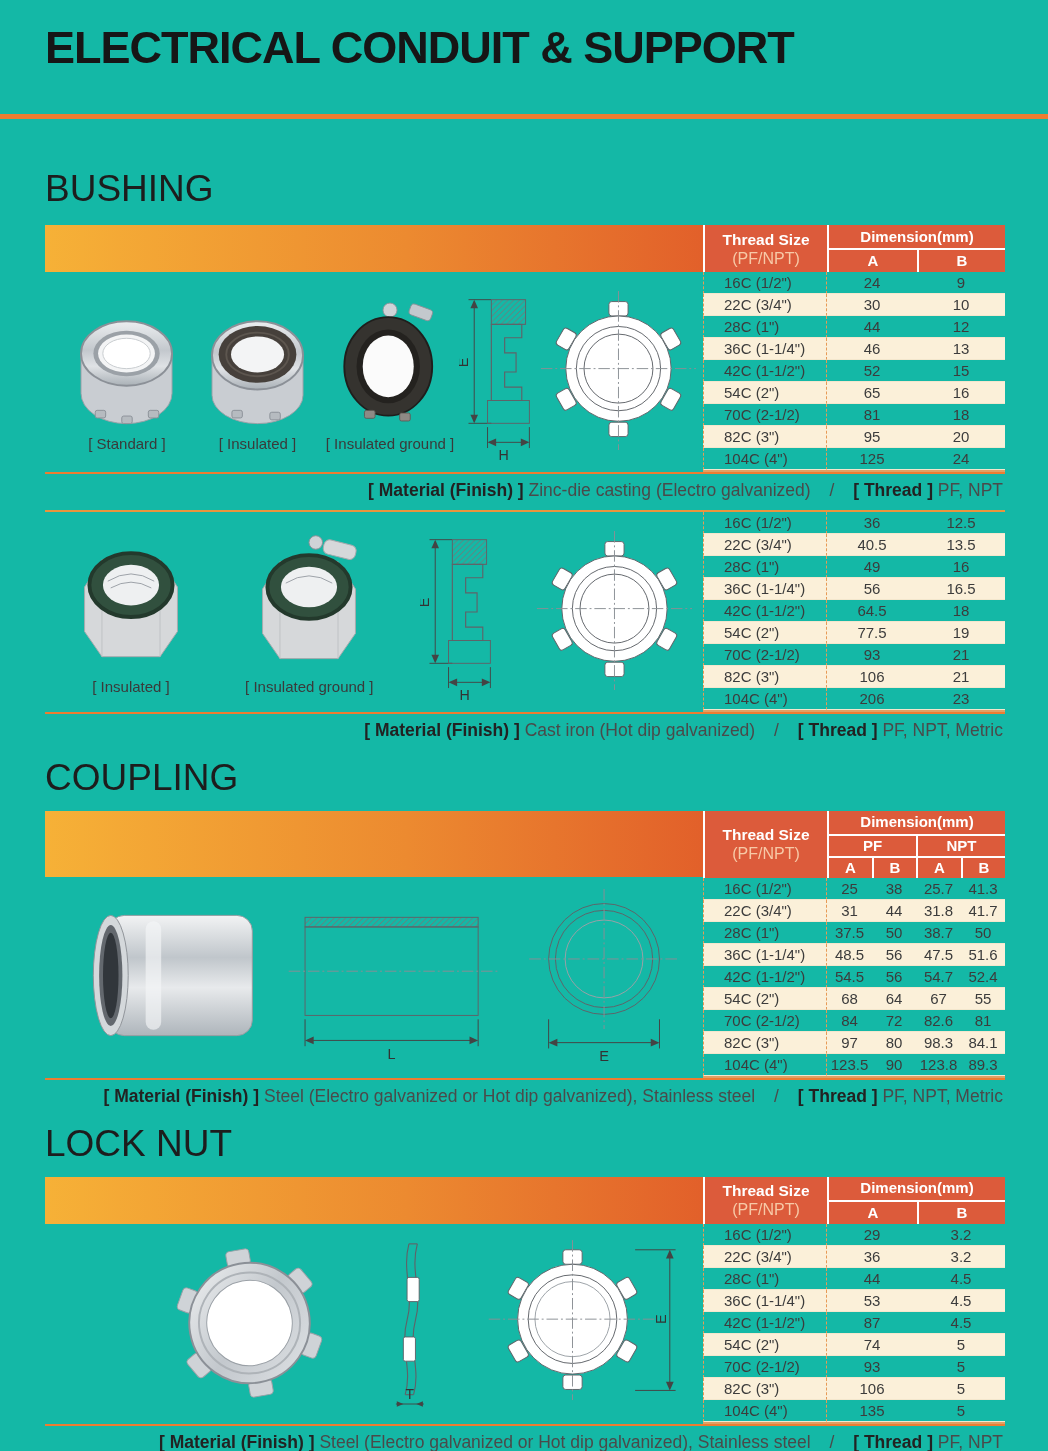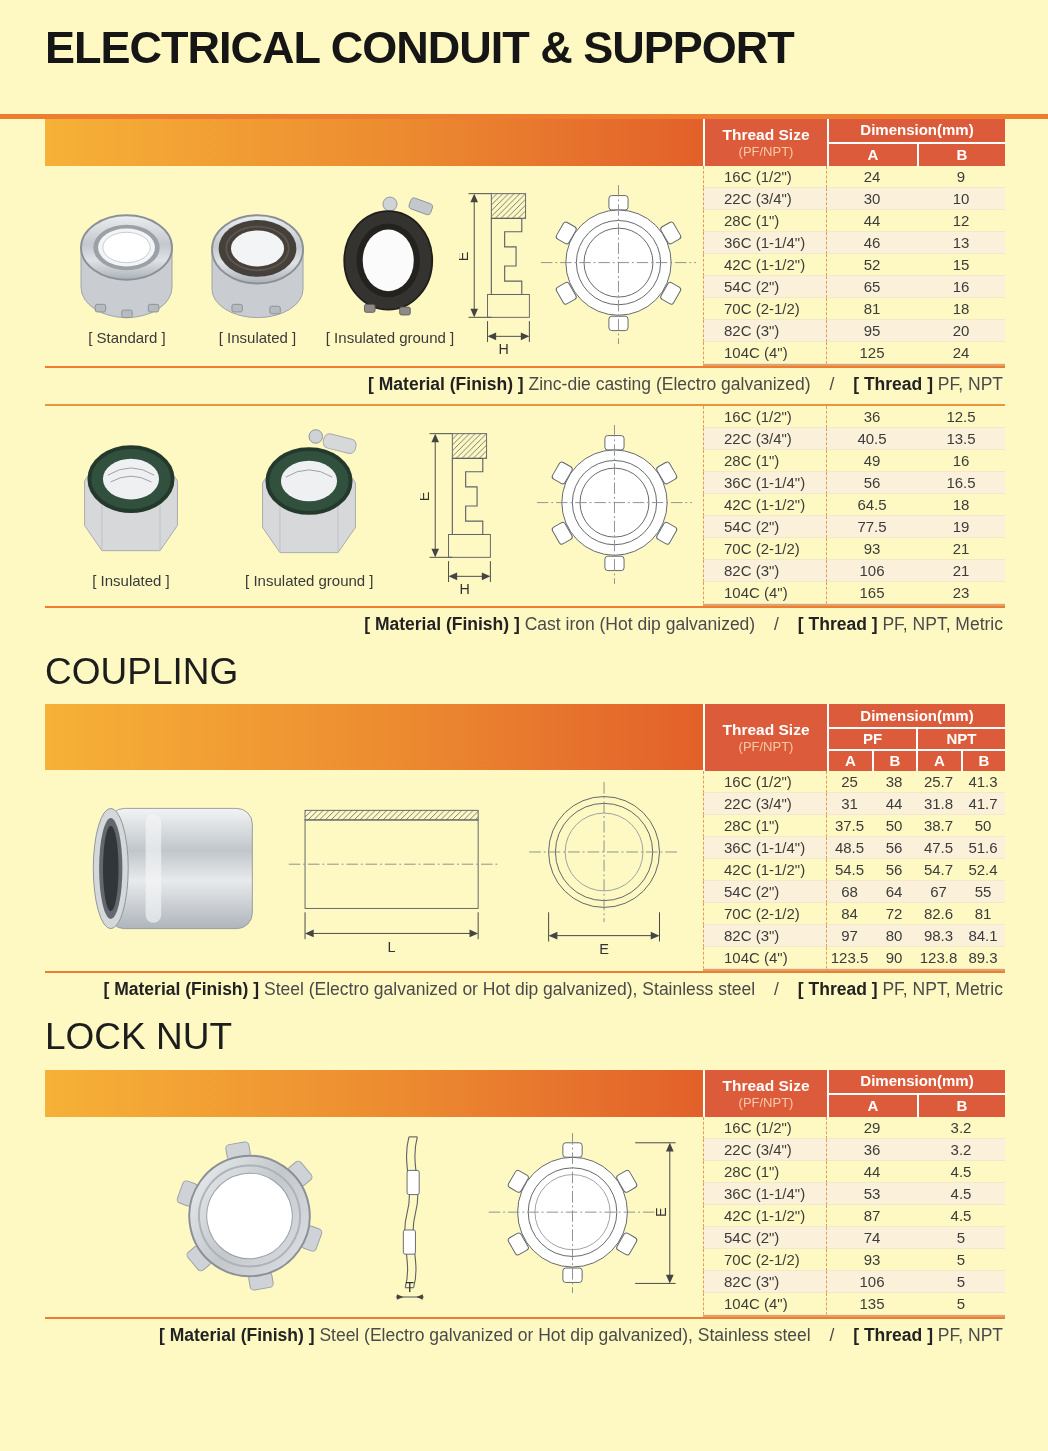--- a/index.html
+++ b/index.html
@@ -1,17 +1,17 @@
 <!DOCTYPE html>
 <html><head>
 <meta charset="utf-8">
 <style>
   * { margin:0; padding:0; box-sizing:border-box; }
   body { background:#fff; font-family:"Liberation Sans","DejaVu Sans",sans-serif; }
-  .page { width:1048px; height:1451px; background:#fef9c3; overflow:hidden; position:relative; }
+  .page { width:1048px; height:1451px; background:#14b8a6; overflow:hidden; position:relative; }
 
   h1.page-title {
     margin:22px 43px 0 45px;
     font-size:45px; font-weight:700; letter-spacing:-1px;
     color:#161616; line-height:1.15; white-space:nowrap;
   }
   .top-rule { margin-top:40px; height:5px; background:#ED7D31; width:100%; }
 
   .content { padding:0 43px 0 45px; }
 
@@ -48,21 +48,21 @@
   table.spec col.c-b  { width:88px; }
   table.spec col.c-q  { width:45px; }
   table.spec col.c-q2 { width:44px; }
 
   table.spec th {
     background:#DC5B3B; color:#fff; font-weight:700; font-size:15px;
     text-align:center; vertical-align:middle; line-height:1.1; padding:0;
   }
   .th-thread { border-left:2px solid #fff; }
   .th-main { display:block; font-size:15.5px; font-weight:700; }
-  .th-sub  { display:block; font-size:13px; font-weight:400; color:#F7C9A7; margin-top:2px; }
+  .th-sub  { display:block; font-size:16px; font-weight:400; color:#F7C9A7; margin-top:2px; }
   .sep-l { border-left:2px solid #fff; }
   .sep-b { border-bottom:2px solid #fff; }
   tr.hr1 { height:25px; }
   tr.hr2 { height:22px; }
   tr.hr3 { height:20px; }
 
   table.spec tbody tr { height:22px; }
   table.spec tbody tr.alt { background:#FBF0D9; }
   table.spec td {
     font-size:15px; color:#3c3c3c; text-align:center; vertical-align:middle;
@@ -94,20 +94,21 @@
 <body>
 
 <div class="page">
 
   <h1 class="page-title">ELECTRICAL CONDUIT &amp; SUPPORT</h1>
   <div class="top-rule"></div>
 
   <div class="content">
 
     <section>
+      <h2 class="section-heading first">BUSHING</h2>
 
       <div class="block">
         <div class="visual">
           <div class="band"></div>
           <div class="photos">
 
             <figure class="photo">
               <svg width="128" height="144" viewBox="0 0 135 150">
                 <defs>
                     <linearGradient id="m1" x1="0" y1="0" x2="0" y2="1">
@@ -395,21 +396,21 @@
                 <td>93</td>
                 <td>21</td>
               </tr>
               <tr class="alt">
                 <td>82C (3")</td>
                 <td>106</td>
                 <td>21</td>
               </tr>
               <tr>
                 <td>104C (4")</td>
-                <td>165</td>
+                <td>206</td>
                 <td>23</td>
               </tr>
             </tbody>
         </table>
       </div>
 
       <div class="material">
         <span class="mat-label">[ Material (Finish) ]</span>
         <span class="mat-value">Cast iron (Hot dip galvanized)</span>
         <span class="mat-slash">/</span>

